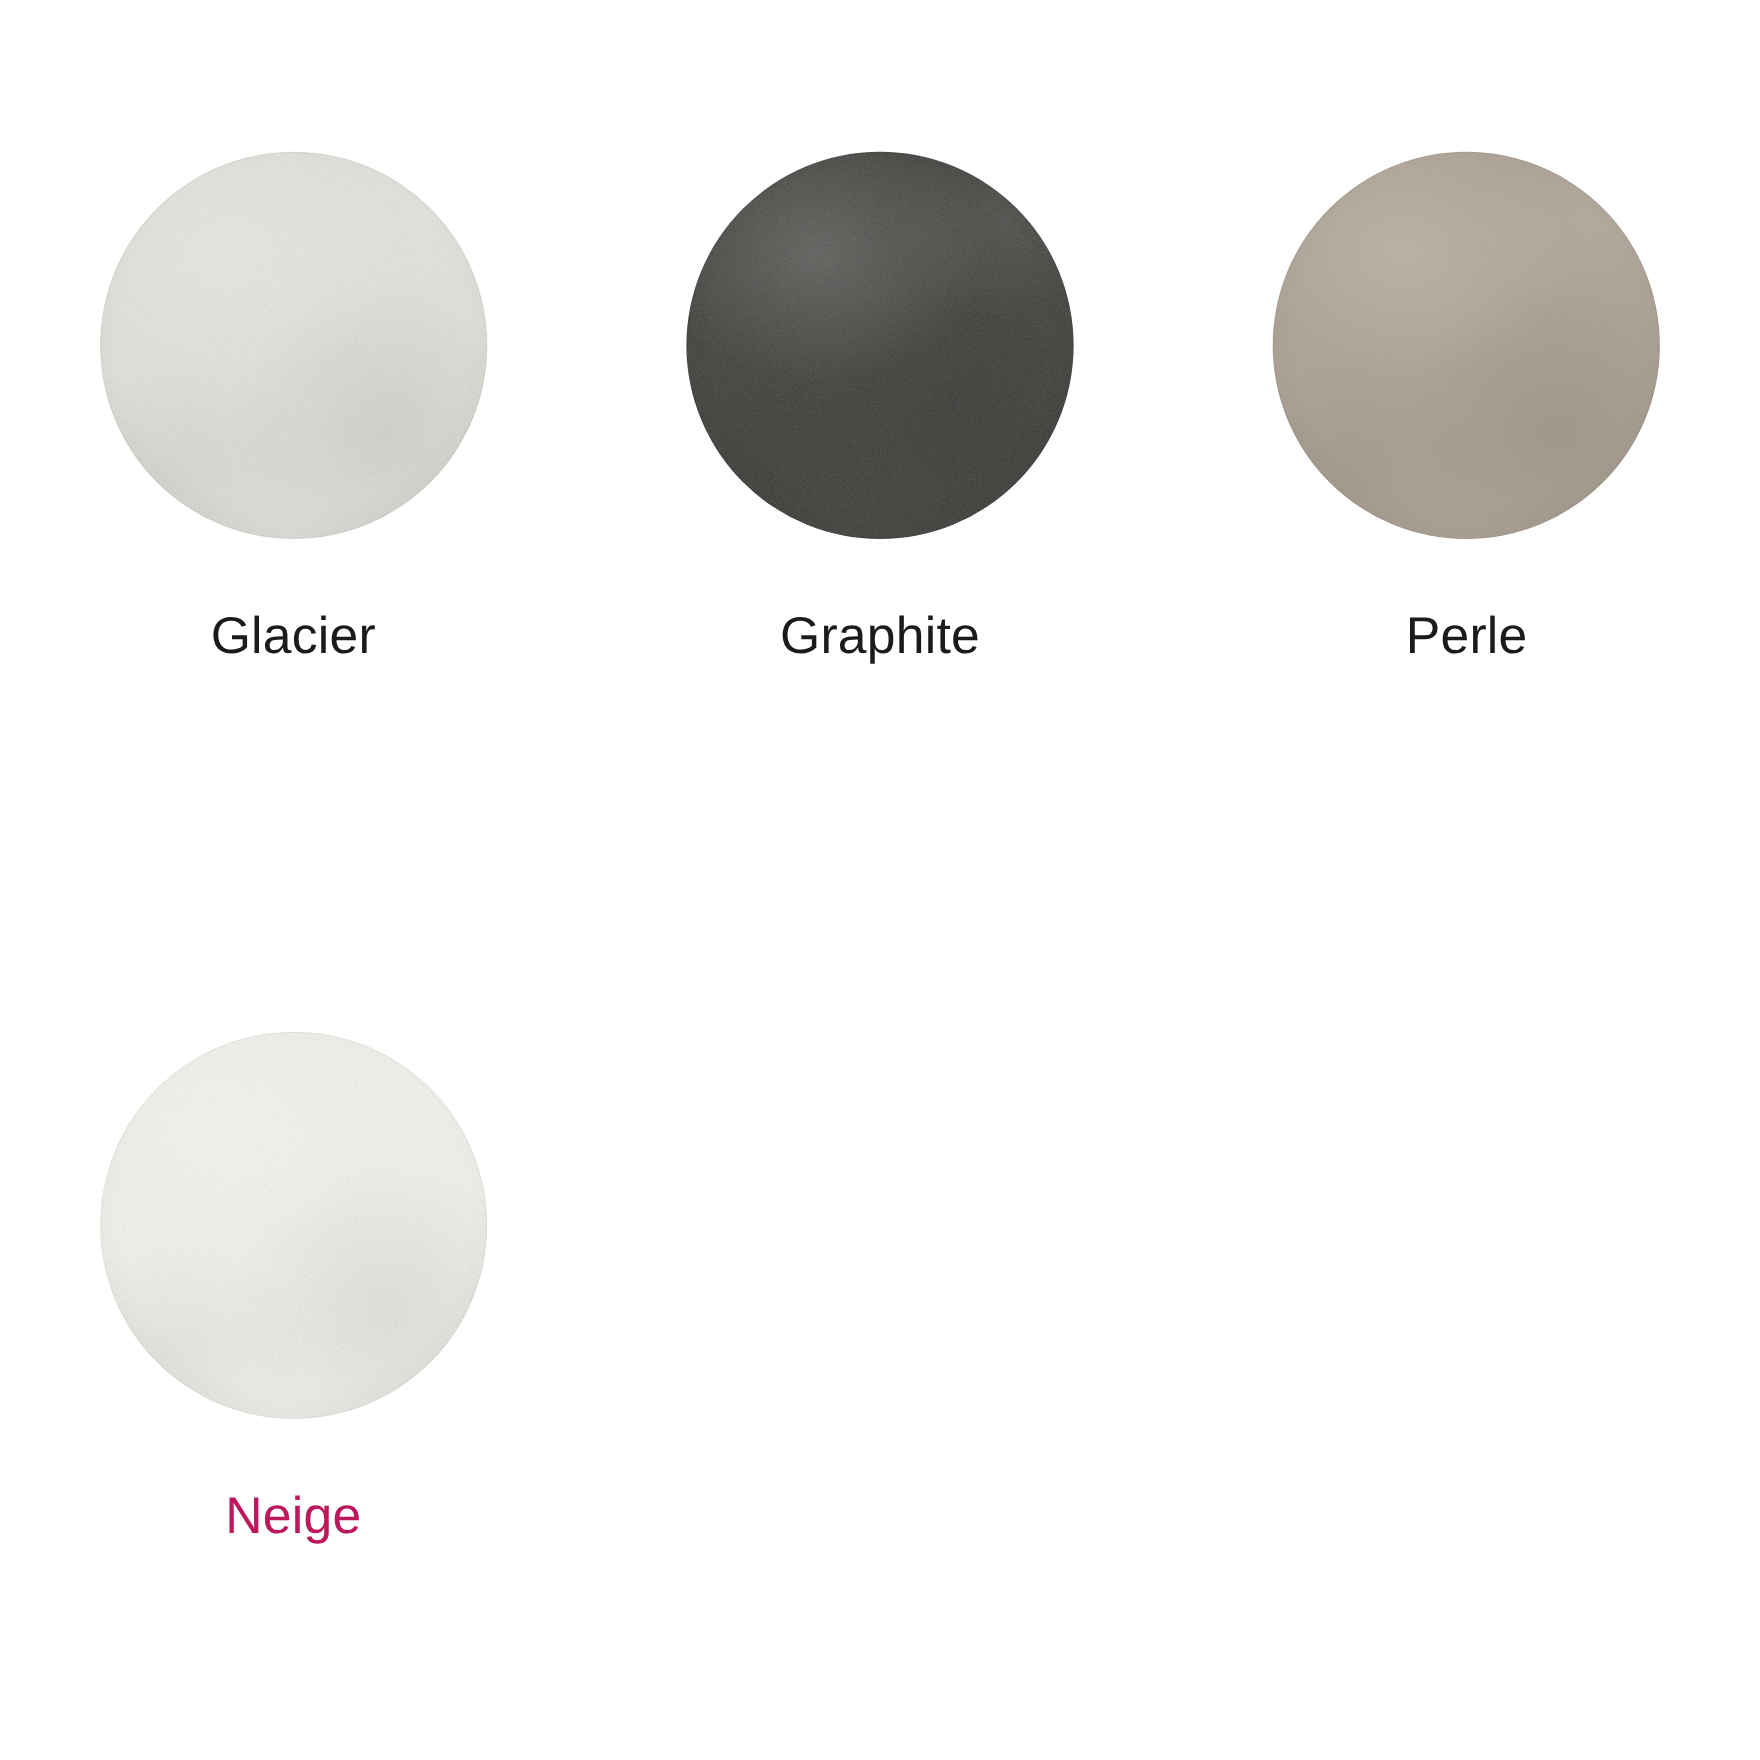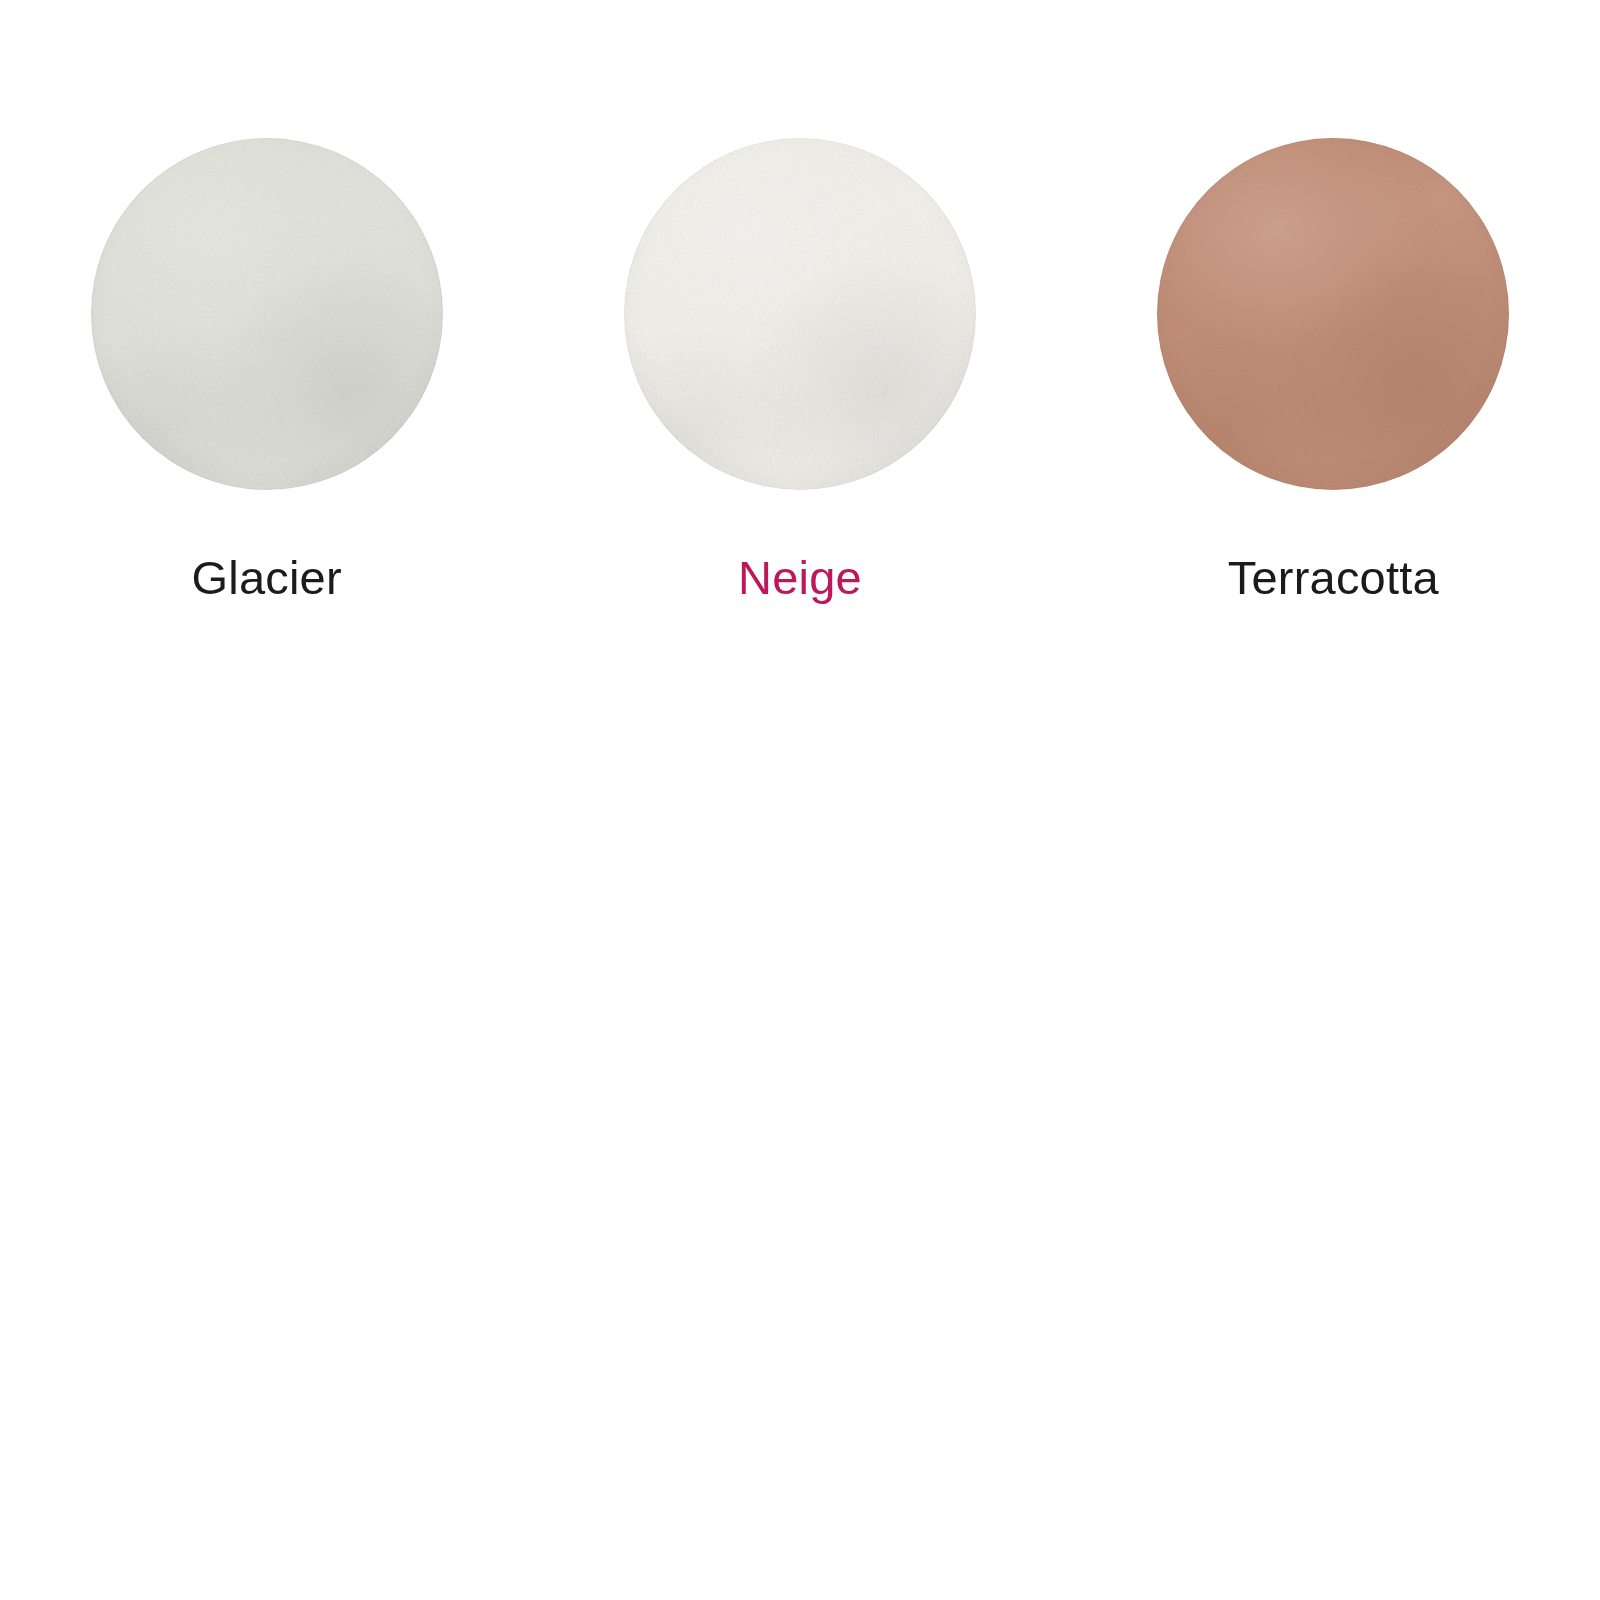--- a/index.html
+++ b/index.html
@@ -143,43 +143,55 @@
           <svg preserveAspectRatio="none">
               <rect width="100%" height="100%" filter="url(#grainFine)"></rect>
             </svg>
         </div>
         <div class="shade"></div>
         <div class="rim"></div>
       </div>
       <div class="swatch-label" style="color: rgb(27, 27, 27);">Glacier</div>
     </div>
 
+    <div class="swatch-cell">
+      <div class="swatch-disc tex-fine" style="background-color: rgb(64, 62, 59);">
+        <div class="grain">
+          <svg preserveAspectRatio="none">
+              <rect width="100%" height="100%" filter="url(#grainFine)"></rect>
+            </svg>
+        </div>
+        <div class="shade"></div>
+        <div class="rim"></div>
+      </div>
+      <div class="swatch-label" style="color: rgb(27, 27, 27);">Graphite</div>
+    </div>
 
+    <div class="swatch-cell">
+      <div class="swatch-disc tex-soft" style="background-color: rgb(173, 162, 149);">
+        <div class="grain">
+          <svg preserveAspectRatio="none">
+              <rect width="100%" height="100%" filter="url(#grainSoft)"></rect>
+            </svg>
+        </div>
+        <div class="shade"></div>
+        <div class="rim"></div>
+      </div>
+      <div class="swatch-label" style="color: rgb(27, 27, 27);">Perle</div>
+    </div>
 
     <div class="swatch-cell">
       <div class="swatch-disc tex-fine" style="background-color: rgb(244, 242, 236);">
         <div class="grain">
           <svg preserveAspectRatio="none">
               <rect width="100%" height="100%" filter="url(#grainFine)"></rect>
             </svg>
         </div>
         <div class="shade"></div>
         <div class="rim"></div>
       </div>
       <div class="swatch-label" style="color: #be185d;">Neige</div>
     </div>
 
-    <div class="swatch-cell">
-      <div class="swatch-disc tex-soft" style="background-color: rgb(192, 139, 115);">
-        <div class="grain">
-          <svg preserveAspectRatio="none">
-              <rect width="100%" height="100%" filter="url(#grainSoft)"></rect>
-            </svg>
-        </div>
-        <div class="shade"></div>
-        <div class="rim"></div>
-      </div>
-      <div class="swatch-label" style="color: rgb(27, 27, 27);">Terracotta</div>
-    </div>
 
 
   </div>
 </div>
 
 </body></html>

